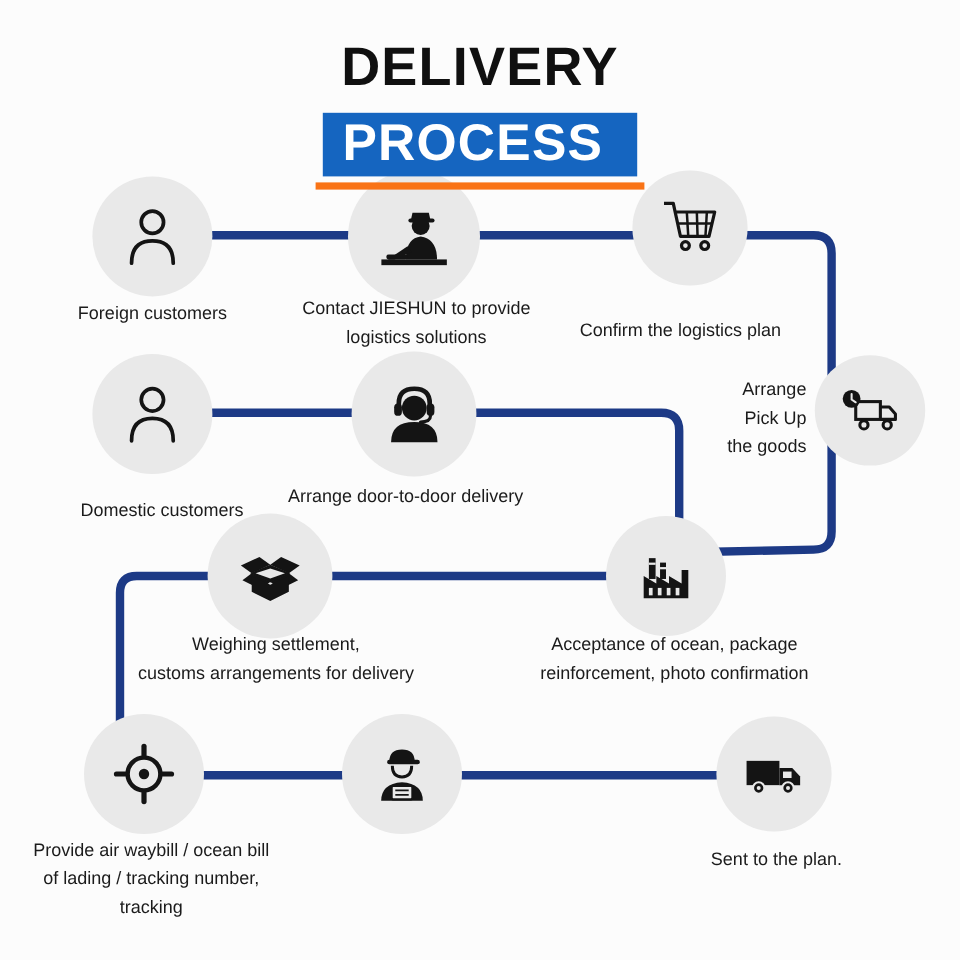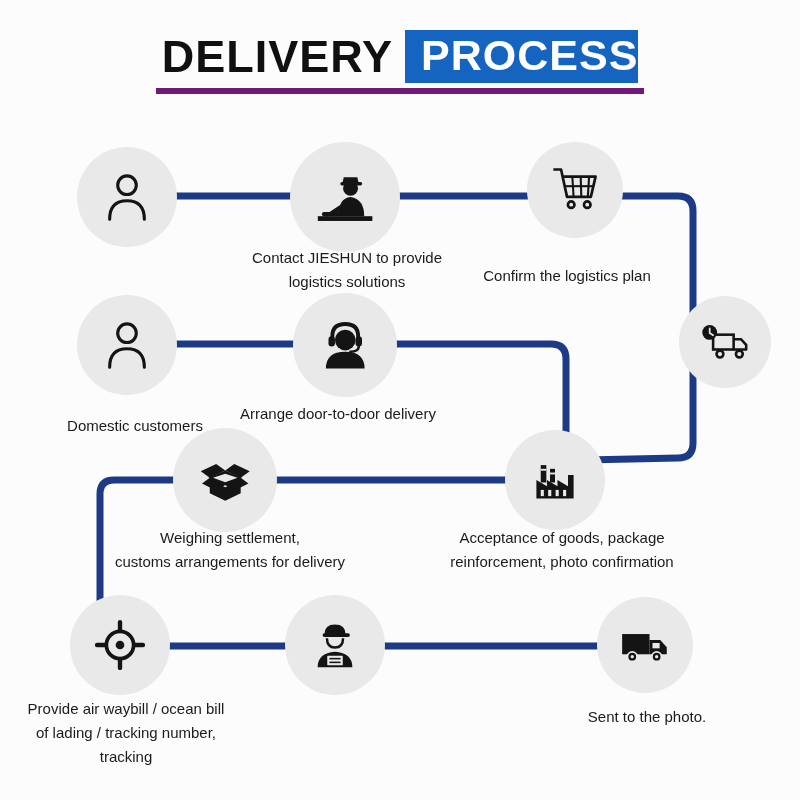--- a/index.html
+++ b/index.html
@@ -20,28 +20,28 @@
   .canvas{position:relative;width:800px;height:800px}
 
   
   .flow-lines{position:absolute;left:0;top:0;width:800px;height:800px;z-index:1}
   .flow-path{fill:none;stroke:var(--line);stroke-width:7;stroke-linejoin:round}
 
   
   .title-wrap{position:absolute;left:0;top:30px;width:100%;text-align:center;z-index:3}
   .title-inner{
     display:inline-flex;align-items:center;gap:12px;
-    border-bottom:6px solid #701a75;padding:0 6px 5px 6px;
+    border-bottom:6px solid #f97316;padding:0 6px 5px 6px;flex-direction:column;
   }
   .t-dark{
     font-size:45px;font-weight:900;letter-spacing:1px;color:#101010;
   }
   .t-box{
     font-size:43px;font-weight:900;letter-spacing:1px;color:#ffffff;
-    background:var(--title-box);padding:4px 0 6px 16px;line-height:1;
+    background:var(--title-box);padding:4px 28px 6px 16px;line-height:1;
     display:inline-block;
   }
 
   
   .node{
     position:absolute;z-index:2;border-radius:50%;
     background:var(--circle-bg);
     display:flex;align-items:center;justify-content:center;
   }
   .node svg{width:62%;height:62%;color:var(--ink)}
@@ -72,20 +72,21 @@
       <span class="t-box">PROCESS</span>
     </span>
   </div>
 
   <div class="node" style="left:77px;top:147px;width:100px;height:100px">
     <svg viewBox="0 0 100 100">
       <circle cx="50" cy="31" r="15" fill="none" stroke="currentColor" stroke-width="5"></circle>
       <path d="M 22 86 Q 22 56 50 56 Q 78 56 78 86" fill="none" stroke="currentColor" stroke-width="5" stroke-linecap="round"></path>
     </svg>
   </div>
+  <div class="label" style="left:37px;top:250px;width:180px">Foreign customers</div>
 
   <div class="node" style="left:290px;top:142px;width:110px;height:110px">
     <svg viewBox="0 0 100 100">
       <rect x="10" y="78" width="80" height="7" fill="currentColor"></rect>
       <circle cx="58" cy="37" r="11" fill="currentColor"></circle>
       <path d="M 46 30 L 70 30 L 68 21 L 48 21 Z" fill="currentColor"></path>
       <rect x="43" y="28" width="32" height="5" rx="2.5" fill="currentColor"></rect>
       <path d="M 40 78 Q 40 52 58 50 Q 78 53 78 78 Z" fill="currentColor"></path>
       <path d="M 18 78 L 42 62 L 47 69 L 26 78 Z" fill="currentColor"></path>
       <rect x="16" y="72" width="26" height="6" rx="3" fill="currentColor"></rect>
@@ -110,20 +111,23 @@
   <div class="node" style="left:679px;top:296px;width:92px;height:92px">
     <svg viewBox="0 0 100 100">
       <rect x="30" y="38" width="36" height="26" fill="none" stroke="currentColor" stroke-width="4.5"></rect>
       <path d="M 66 46 H 79 L 88 56 V 64 H 66" fill="none" stroke="currentColor" stroke-width="4.5" stroke-linejoin="round"></path>
       <circle cx="42" cy="72" r="6" fill="none" stroke="currentColor" stroke-width="4.5"></circle>
       <circle cx="76" cy="72" r="6" fill="none" stroke="currentColor" stroke-width="4.5"></circle>
       <circle cx="24" cy="34" r="13" fill="currentColor"></circle>
       <path d="M 24 27 V 35 L 30 39" stroke="#e9e9e9" stroke-width="3" fill="none" stroke-linecap="round"></path>
     </svg>
   </div>
+  <div class="label right" style="left:598px;top:313px;width:74px">Arrange
+Pick Up
+the goods</div>
 
   <div class="node" style="left:77px;top:295px;width:100px;height:100px">
     <svg viewBox="0 0 100 100">
       <circle cx="50" cy="31" r="15" fill="none" stroke="currentColor" stroke-width="5"></circle>
       <path d="M 22 86 Q 22 56 50 56 Q 78 56 78 86" fill="none" stroke="currentColor" stroke-width="5" stroke-linecap="round"></path>
     </svg>
   </div>
   <div class="label" style="left:35px;top:414px;width:200px">Domestic customers</div>
 
   <div class="node" style="left:293px;top:293px;width:104px;height:104px">
@@ -158,21 +162,21 @@
       <rect x="42" y="32" width="8" height="22" fill="currentColor"></rect>
       <polygon points="20,80 20,50 37,60 37,50 54,60 54,50 71,60 71,42 80,42 80,80" fill="currentColor"></polygon>
       <rect x="27" y="66" width="5" height="10" fill="#e9e9e9"></rect>
       <rect x="39" y="66" width="5" height="10" fill="#e9e9e9"></rect>
       <rect x="51" y="66" width="5" height="10" fill="#e9e9e9"></rect>
       <rect x="63" y="66" width="5" height="10" fill="#e9e9e9"></rect>
       <rect x="27" y="32" width="9" height="3" fill="#e9e9e9"></rect>
       <rect x="42" y="38" width="8" height="3" fill="#e9e9e9"></rect>
     </svg>
   </div>
-  <div class="label" style="left:427px;top:526px;width:270px">Acceptance of goods, package
+  <div class="label" style="left:427px;top:526px;width:270px">Acceptance of ocean, package
 reinforcement, photo confirmation</div>
 
   <div class="node" style="left:70px;top:595px;width:100px;height:100px">
     <svg viewBox="0 0 100 100">
       <circle cx="50" cy="50" r="22" fill="none" stroke="currentColor" stroke-width="6"></circle>
       <circle cx="50" cy="50" r="7" fill="currentColor"></circle>
       <line x1="50" y1="13" x2="50" y2="25" stroke="currentColor" stroke-width="7" stroke-linecap="round"></line>
       <line x1="50" y1="75" x2="50" y2="87" stroke="currentColor" stroke-width="7" stroke-linecap="round"></line>
       <line x1="13" y1="50" x2="25" y2="50" stroke="currentColor" stroke-width="7" stroke-linecap="round"></line>
       <line x1="75" y1="50" x2="87" y2="50" stroke="currentColor" stroke-width="7" stroke-linecap="round"></line>
@@ -198,15 +202,15 @@
     <svg viewBox="0 0 100 100">
       <rect x="12" y="32" width="46" height="34" fill="currentColor"></rect>
       <path d="M 58 42 H 76 L 87 54 V 66 H 58 Z" fill="currentColor"></path>
       <rect x="63" y="47" width="12" height="9" fill="#e9e9e9"></rect>
       <circle cx="29" cy="70" r="8" fill="currentColor" stroke="#e9e9e9" stroke-width="3"></circle>
       <circle cx="70" cy="70" r="8" fill="currentColor" stroke="#e9e9e9" stroke-width="3"></circle>
       <circle cx="29" cy="70" r="2.8" fill="#e9e9e9"></circle>
       <circle cx="70" cy="70" r="2.8" fill="#e9e9e9"></circle>
     </svg>
   </div>
-  <div class="label" style="left:557px;top:705px;width:180px">Sent to the photo.</div>
+  <div class="label" style="left:557px;top:705px;width:180px">Sent to the plan.</div>
 
 </div>
 
 </body></html>

